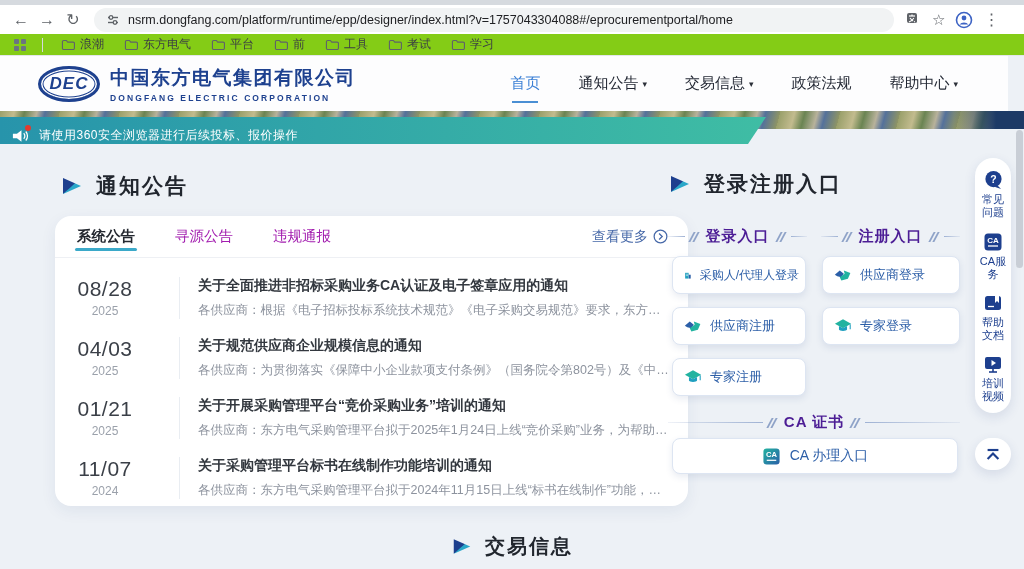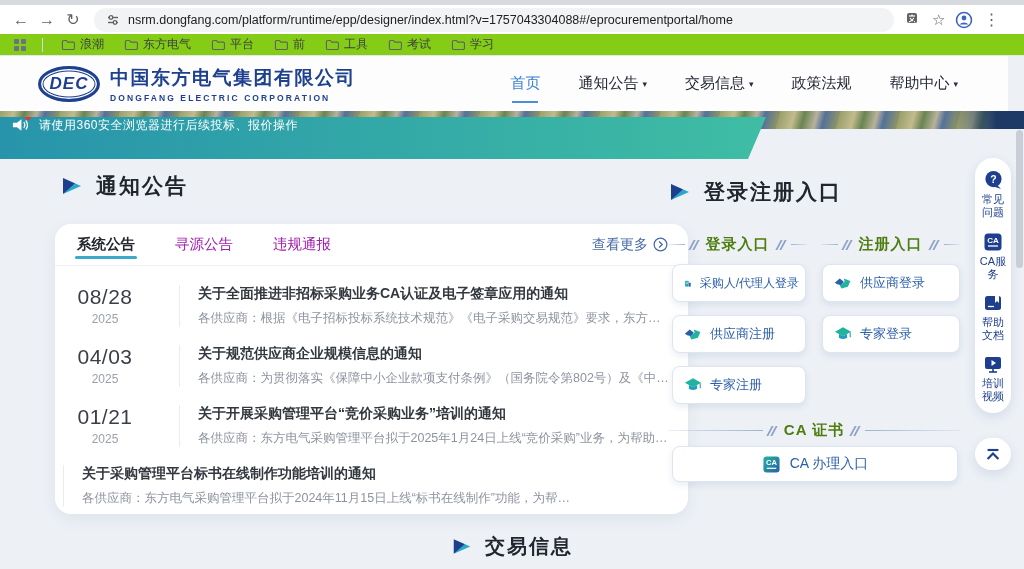--- a/index.html
+++ b/index.html
@@ -30,52 +30,52 @@
   .co-en { font-size:8.5px; font-weight:bold; color:#1e418f; letter-spacing:2.1px; margin-top:2px; }
   .main-nav { position:absolute; right:50px; top:0; height:55px; display:flex; align-items:center; gap:38px; }
   .nav-item { font-size:15px; color:#1f2430; cursor:pointer; display:flex; align-items:center; gap:4px; position:relative; padding:6px 0; }
   .nav-item .caret { font-size:9px; color:#2b2f38; }
   .nav-item.active { color:#3a7fd5; }
   .nav-item.active::after { content:""; position:absolute; left:2px; right:2px; bottom:-4px; height:2px; background:#4a8fd4; }
 
   
   .photo-strip { top:111px; left:0; right:0; height:18px; background:repeating-linear-gradient(105deg,#9aa06b 0px,#c2bb8e 14px,#6a8452 24px,#b8b29b 36px,#54719b 44px,#8e9464 58px); }
   .photo-dark { top:111px; right:0; width:70px; height:18px; background:linear-gradient(90deg, rgba(29,58,102,0), #1d3a66 60%); }
-  .notice-bar { top:117px; left:0; width:766px; height:42px; background:linear-gradient(90deg,#2794ab,#3fbda4); clip-path:polygon(0 0,766px 0,748px 100%,0 100%); display:flex; align-items:flex-start; padding-left:12px; gap:9px; }
+  .notice-bar { top:117px; left:0; width:766px; height:27px; background:linear-gradient(90deg,#2794ab,#3fbda4); clip-path:polygon(0 0,766px 0,748px 100%,0 100%); display:flex; align-items:flex-end; padding-left:12px; gap:9px; }
   .speaker-wrap { position:relative; width:18px; height:16px; }
   .red-dot { position:absolute; top:-3px; right:-1px; width:6px; height:6px; border-radius:50%; background:#e23a2e; }
   .notice-text { color:#fff; font-size:12px; letter-spacing:0.5px; }
 
   
   .sec-head { display:flex; align-items:center; gap:12px; }
   .sec-title { font-size:21px; font-weight:bold; color:#21262e; letter-spacing:2px; }
 
   
-  .card { left:55px; top:224px; width:633px; height:290px; background:#fff; border-radius:16px; box-shadow:0 5px 16px rgba(30,60,120,.07); }
+  .card { left:55px; top:216px; width:633px; height:290px; background:#fff; border-radius:16px; box-shadow:0 5px 16px rgba(30,60,120,.07); }
   .tab-row { height:42px; display:flex; align-items:center; padding:0 20px; gap:36px; border-bottom:1px solid #eef0f4; }
   .tab { font-size:14.5px; color:#a21caf; cursor:pointer; position:relative; padding:11px 2px; }
   .tab.active { color:#23272f; font-weight:bold; }
   .tab.active::after { content:""; position:absolute; left:0; right:0; bottom:6px; height:3px; border-radius:2px; background:#3ba9c9; }
   .more-link { margin-left:auto; display:flex; align-items:center; gap:5px; color:#4668a8; font-size:14px; cursor:pointer; }
   .news-list { padding:10px 18px 0 8px; }
   .news-row { display:flex; align-items:flex-start; padding:9px 0; cursor:pointer;gap:32px; }
   .news-date { width:84px; flex:none; text-align:center; }
   .news-date .md { font-size:21px; color:#3a3f47; letter-spacing:0.5px; }
   .news-date .yr { font-size:12px; color:#9ba1ab; margin-top:3px; }
   .news-body { flex:1; border-left:1px solid #e9edf2; padding-left:18px; min-width:0; }
   .news-title { font-size:14px; font-weight:bold; color:#33383f; white-space:nowrap; overflow:hidden; text-overflow:ellipsis; }
   .news-sum { margin-top:7px; font-size:12.5px; color:#8d939e; white-space:nowrap; overflow:hidden; text-overflow:ellipsis; }
 
   
-  .login-col { left:668px; top:178px; width:292px; }
+  .login-col { left:668px; top:170px; width:292px; }
   .group-row { position:absolute; top:57px; left:0; right:0; display:flex; }
   .group-head { flex:1; display:flex; align-items:center; gap:5px; }
   .group-head .line { flex:1; height:1px; background:linear-gradient(90deg,rgba(150,168,205,.15),#9fb2d4); }
   .group-head .line.r { background:linear-gradient(90deg,#9fb2d4,rgba(150,168,205,.15)); }
-  .group-title { font-size:15px; font-weight:bold; color:#4d7c0f; letter-spacing:1px; padding:0 2px; }
+  .group-title { font-size:15px; font-weight:bold; color:#4c1d95; letter-spacing:1px; padding:0 2px; }
   .slashes { position:relative; width:9px; height:10px; flex:none; }
   .slashes i { position:absolute; top:0; width:1.5px; height:10px; background:#8fa3c8; transform:skewX(-28deg); }
   .slashes i:first-child { left:1px; } .slashes i:last-child { left:5px; }
   .btn-grid { position:absolute; top:86px; left:4px; display:grid; grid-template-columns:134px 138px; column-gap:16px; row-gap:13px; }
   .pbtn { height:38px; background:#fff; border:1px solid #dde5f2; border-radius:8px; box-shadow:0 3px 7px rgba(40,70,130,.10); display:flex; align-items:center; gap:8px; padding:0 6px 0 11px; cursor:pointer; }
   .pbtn span { font-size:13px; color:#2d5fa8; white-space:nowrap; }
   .ca-head { position:absolute; top:243px; left:0; right:0; }
   .ca-btn { position:absolute; top:268px; left:4px; width:286px; height:36px; background:#fff; border:1px solid #dde5f2; border-radius:8px; box-shadow:0 3px 7px rgba(40,70,130,.10); display:flex; align-items:center; justify-content:center; gap:9px; cursor:pointer; }
   .ca-btn span { font-size:14px; color:#2d5fa8; }
 
@@ -275,20 +275,24 @@
       <div class="news-date">
         <div class="md">01/21</div>
         <div class="yr">2025</div>
       </div>
       <div class="news-body">
         <div class="news-title">关于开展采购管理平台“竞价采购业务”培训的通知</div>
         <div class="news-sum">各供应商：东方电气采购管理平台拟于2025年1月24日上线“竞价采购”业务，为帮助各供…</div>
       </div>
     </div>
     <div class="news-row">
+      <div class="news-date">
+        <div class="md">11/07</div>
+        <div class="yr">2024</div>
+      </div>
       <div class="news-body">
         <div class="news-title">关于采购管理平台标书在线制作功能培训的通知</div>
         <div class="news-sum">各供应商：东方电气采购管理平台拟于2024年11月15日上线“标书在线制作”功能，为帮…</div>
       </div>
     </div>
   </div>
 </div>
 
 <div class="abs login-col">
   <div class="sec-head">

